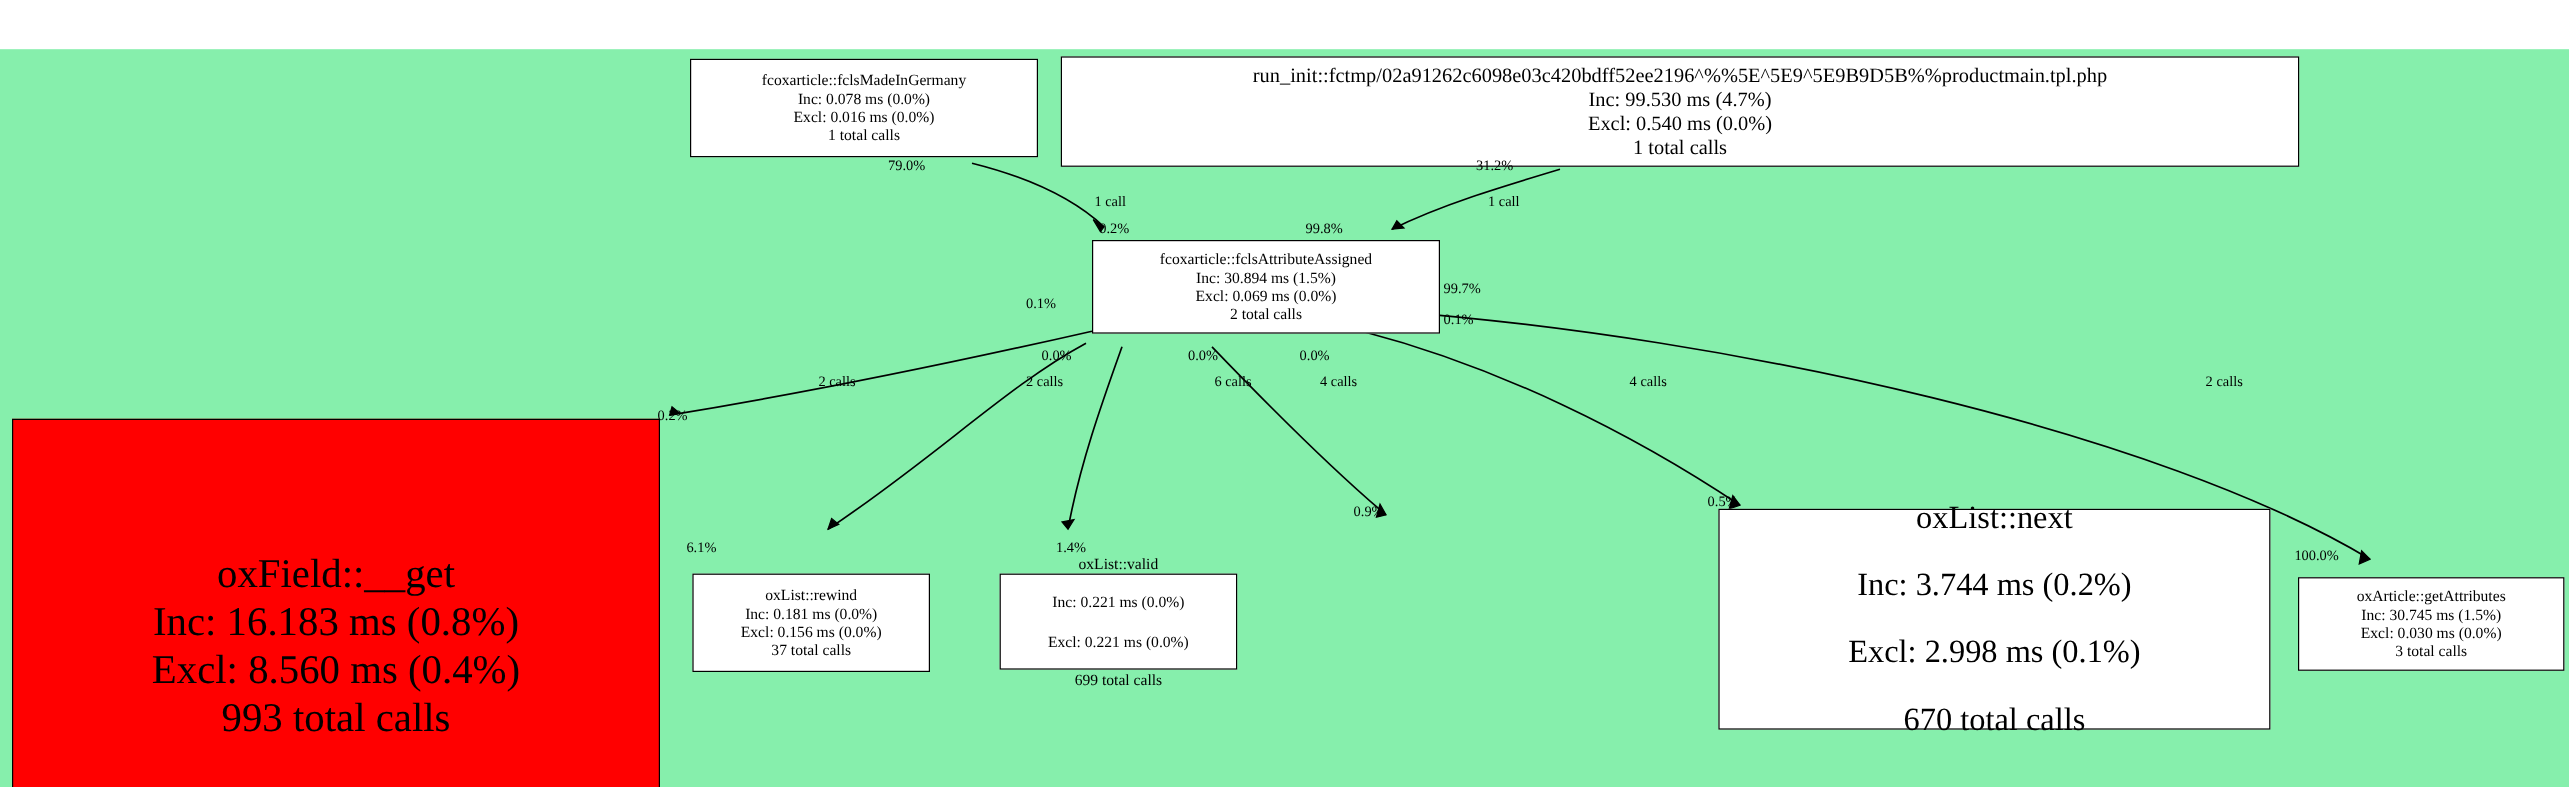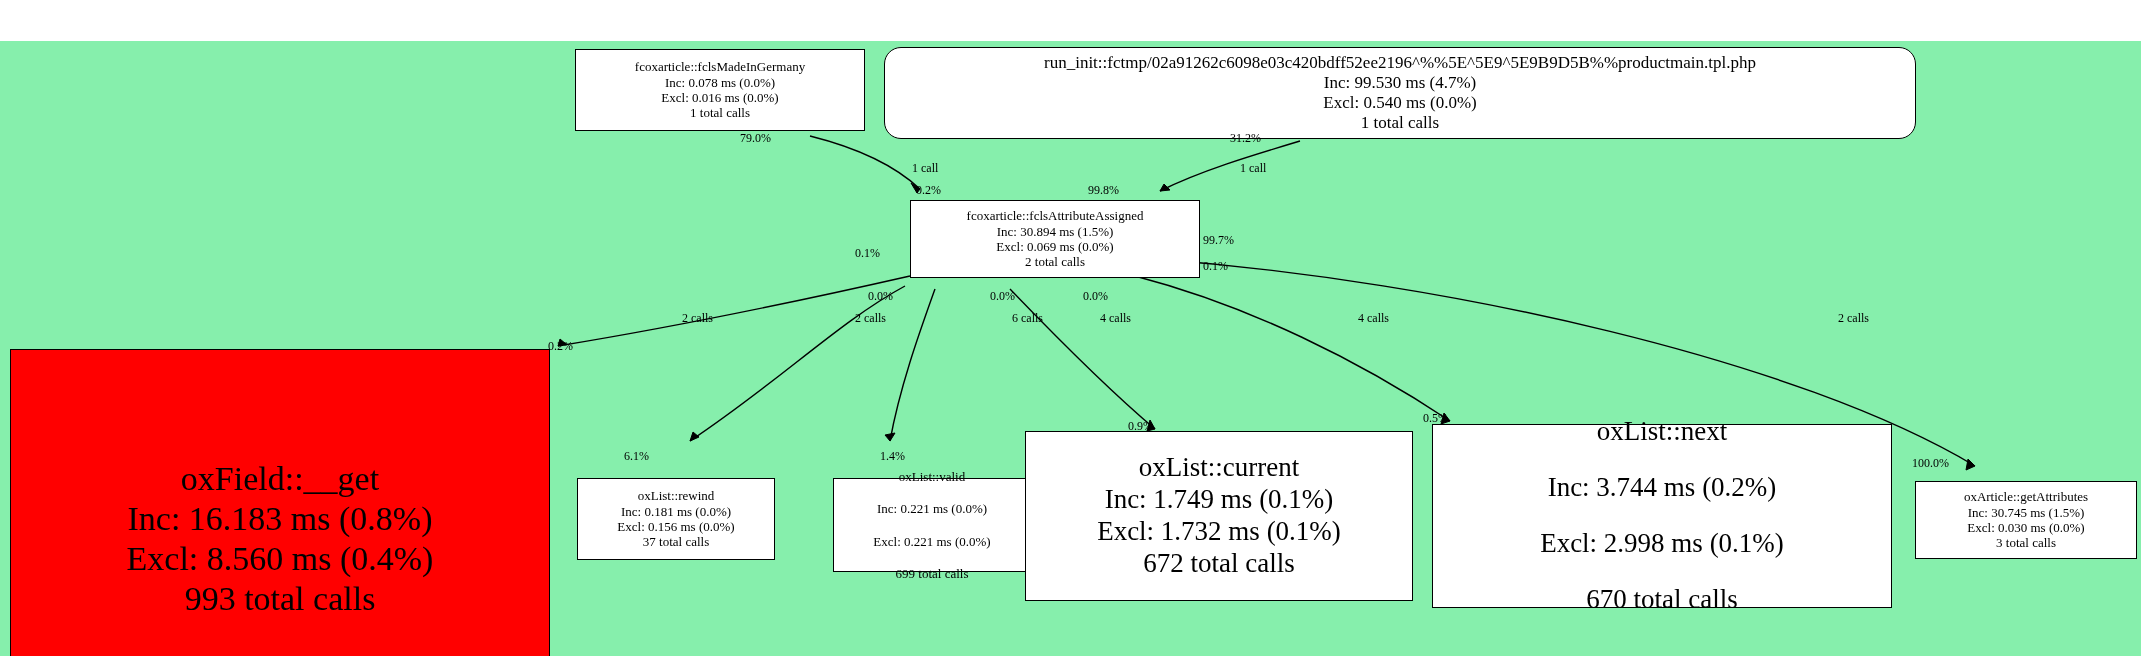--- a/index.html
+++ b/index.html
@@ -25,21 +25,21 @@
     flex-direction: column;
     align-items: center;
     justify-content: center;
     text-align: center;
     color: #000000;
     line-height: 1.18;
     white-space: nowrap;
   }
   .node .ln { display: block; }
   .node.small { font-size: 13px; }
-  .node.med   { font-size: 17px; border-radius: 17px; }
+  .node.med   { font-size: 17px; }
   .node.big   { font-size: 27px; }
   .node.huge  { font-size: 34px; }
   .node.hot {
     background: #ff0000;
     border-color: #000000;
   }
   .edge-label {
     position: absolute;
     font-family: "Liberation Serif", serif;
     font-size: 12px;
@@ -118,33 +118,27 @@
     <span class="ln">993 total calls</span>
   </div>
 
   <div class="node small" style="left:577px; top:437px; width:198px; height:82px;">
     <span class="ln">oxList::rewind</span>
     <span class="ln">Inc: 0.181 ms (0.0%)</span>
     <span class="ln">Excl: 0.156 ms (0.0%)</span>
     <span class="ln">37 total calls</span>
   </div>
 
-  <div class="node small" style="left:833px; top:437px; width:198px; height:94px;gap:17px;">
+  <div class="node small" style="left:833px; top:437px; width:198px; height:80px;gap:17px;">
     <span class="ln">oxList::valid</span>
     <span class="ln">Inc: 0.221 ms (0.0%)</span>
     <span class="ln">Excl: 0.221 ms (0.0%)</span>
     <span class="ln">699 total calls</span>
   </div>
 
-  <div class="node big" style="left:1025px; top:390px; width:388px; height:170px;">
-    <span class="ln">oxList::current</span>
-    <span class="ln">Inc: 1.749 ms (0.1%)</span>
-    <span class="ln">Excl: 1.732 ms (0.1%)</span>
-    <span class="ln">672 total calls</span>
-  </div>
 
   <div class="node big" style="left:1432px; top:383px; width:460px; height:184px;gap:24px;">
     <span class="ln">oxList::next</span>
     <span class="ln">Inc: 3.744 ms (0.2%)</span>
     <span class="ln">Excl: 2.998 ms (0.1%)</span>
     <span class="ln">670 total calls</span>
   </div>
 
   <div class="node small" style="left:1915px; top:440px; width:222px; height:78px;">
     <span class="ln">oxArticle::getAttributes</span>
@@ -165,19 +159,19 @@
   <div class="edge-label" style="left:682px; top:270px;">2 calls</div>
   <div class="edge-label" style="left:868px; top:248px;">0.0%</div>
   <div class="edge-label" style="left:855px; top:270px;">2 calls</div>
   <div class="edge-label" style="left:990px; top:248px;">0.0%</div>
   <div class="edge-label" style="left:1012px; top:270px;">6 calls</div>
   <div class="edge-label" style="left:1083px; top:248px;">0.0%</div>
   <div class="edge-label" style="left:1100px; top:270px;">4 calls</div>
   <div class="edge-label" style="left:1358px; top:270px;">4 calls</div>
   <div class="edge-label" style="left:1838px; top:270px;">2 calls</div>
   <div class="edge-label" style="left:548px; top:298px;">0.2%</div>
-  <div class="edge-label" style="left:624px; top:408px;">6.1%</div>
+  <div class="edge-label" style="left:572px; top:408px;">6.1%</div>
   <div class="edge-label" style="left:880px; top:408px;">1.4%</div>
   <div class="edge-label" style="left:1128px; top:378px;">0.9%</div>
   <div class="edge-label" style="left:1423px; top:370px;">0.5%</div>
   <div class="edge-label" style="left:1912px; top:415px;">100.0%</div>
 
 </div>
 
 </body></html>

